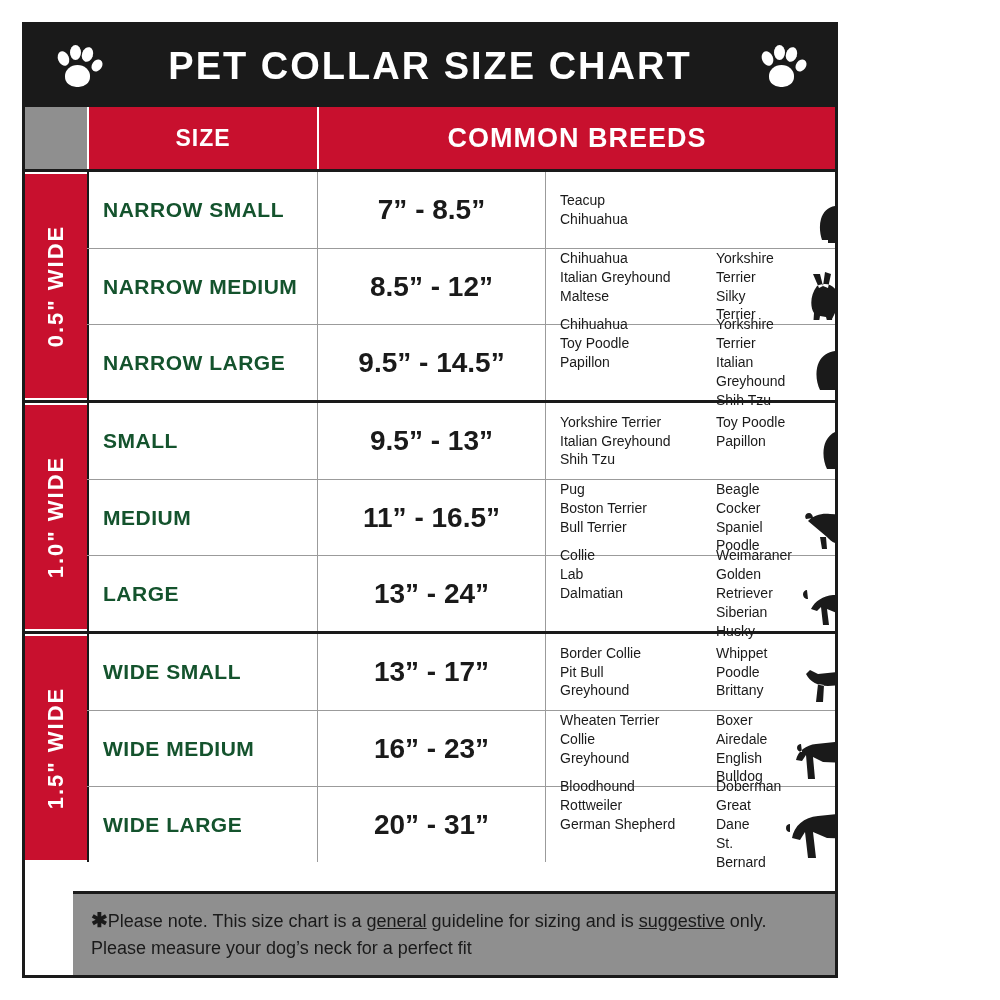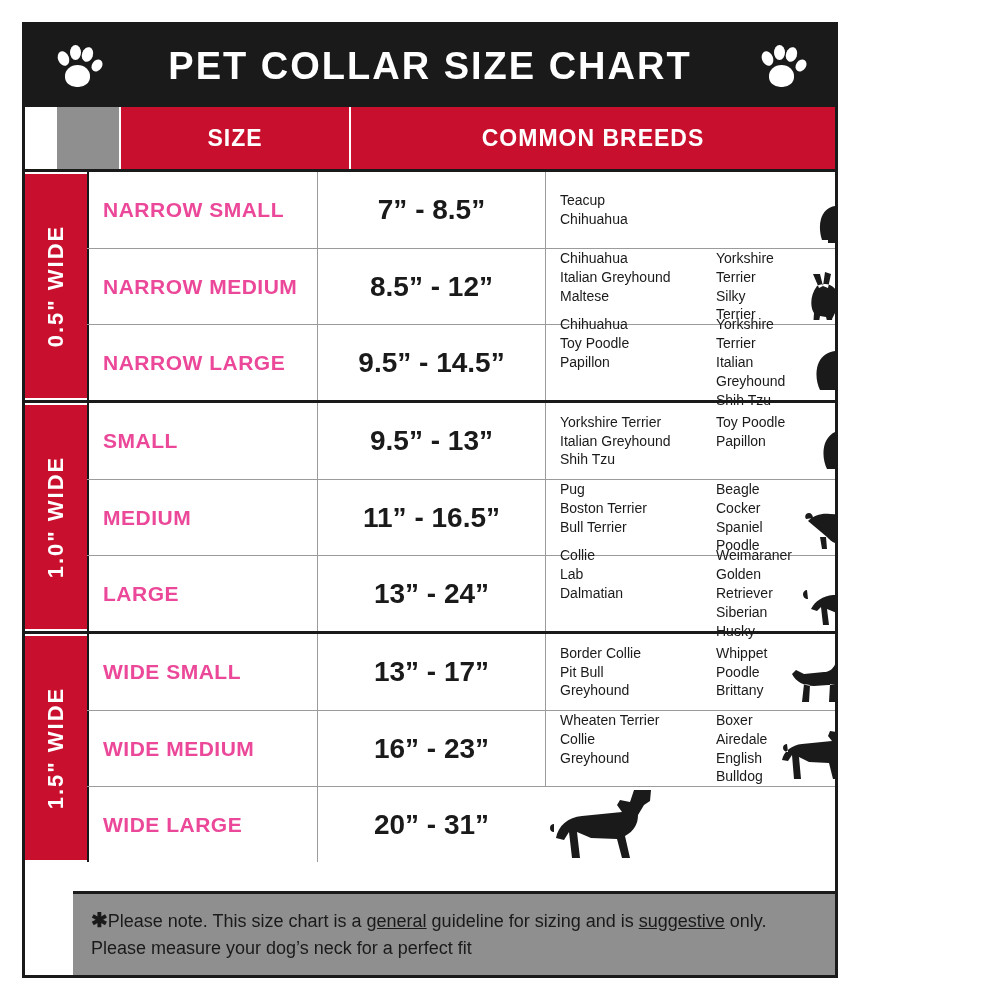--- a/index.html
+++ b/index.html
@@ -51,37 +51,36 @@
   .paw i.t4 { width: 10px; height: 13px; left: 37px; top: 16px; transform: rotate(35deg); }
   .paw i.pad { width: 25px; height: 22px; left: 10px; top: 22px; border-radius: 50% 50% 45% 45%; }
 
   
   .tablewrap { flex: 1; display: flex; flex-direction: column; }
 
   .thead {
     display: flex;
     height: 62px;
     flex: 0 0 62px;
-    margin-left: 32px;
   }
   .th-corner { width: 62px; background: #8f8f8f; flex: 0 0 62px; }
   .th {
     background: #c8102e;
     color: #ffffff;
     display: flex;
     flex-direction: column;
     align-items: center;
     justify-content: center;
     font-weight: bold;
     border-left: 2px solid #ffffff;
     text-align: center;
   }
   .th-size   { flex: 0 0 230px; font-size: 23px; letter-spacing: 1px; }
   .th-length { flex: 0 0 228px; }
-  .th-breeds { flex: 1 1 auto; font-size: 23px; letter-spacing: 1px; }
+  .th-breeds { flex: 1 1 auto; font-size: 27px; letter-spacing: 1px; }
   .th-small  { font-size: 12px; font-weight: bold; letter-spacing: 1px; line-height: 1.1; }
   .th-big    { font-size: 23px; font-weight: bold; letter-spacing: 0.5px; }
 
   .group {
     display: flex;
     border-top: 3px solid #1a1a1a;
   }
   .group:first-of-type { border-top: 2px solid #ffffff; }
   .gband {
     width: 62px; flex: 0 0 62px;
@@ -108,21 +107,21 @@
     border-top: 1px solid #9b9b9b;
     align-items: stretch;
   }
   .row:first-child { border-top: none; }
 
   .c-size {
     flex: 0 0 230px;
     display: flex; align-items: center;
     padding-left: 14px;
     font-size: 21px; font-weight: bold; letter-spacing: 0.5px;
-    color: #ec4899;
+    color: #14532d;
     border-left: 2px solid #1a1a1a;
   }
   .c-len {
     flex: 0 0 228px;
     display: flex; align-items: center; justify-content: center;
     font-size: 28px; font-weight: bold; color: #1a1a1a;
     border-left: 1px solid #9b9b9b;
   }
   .c-breeds {
     flex: 1 1 auto;
@@ -363,20 +362,30 @@
             <div class="c-icon">
               <svg width="90" height="60" viewBox="0 0 90 60">
                   <path fill="#1a1a1a" d="M62 2l-4 8-8-1-2 5 4 5-30 3c-10 1-18 7-20 16l6 1 4-6 2 24h7l-2-22 10 5 20 1 4 16h7l-4-18c7-4 10-10 10-18l5-8 5-3 1-8z M8 30c-3 0-5-2-5-4 0-3 2-4 4-4z"></path>
                 </svg>
             </div>
           </div>
 
           <div class="row">
             <div class="c-size">WIDE LARGE</div>
             <div class="c-len">20” - 31”</div>
+            <div class="c-breeds">
+              <div class="bcols">
+                <div class="bcol one" style="white-space:pre-line">Bloodhound
+Rottweiler
+German Shepherd</div>
+                <div class="bcol two" style="white-space:pre-line">Doberman
+Great Dane
+St. Bernard</div>
+              </div>
+            </div>
             <div class="c-icon">
               <svg width="106" height="70" viewBox="0 0 106 70">
                   <path fill="#1a1a1a" d="M84 2l-4 12-10-2-3 5 5 7-40 4C18 29 8 38 6 50l8 2 5-8 3 26h8l-3-26 14 6 26 1 5 19h8l-5-22c9-5 13-12 13-21l6-10 6-4 1-11z M4 44c-3 0-4-2-4-4 0-3 2-4 4-4z"></path>
                 </svg>
             </div>
           </div>
 
         </div>
       </div>
 

